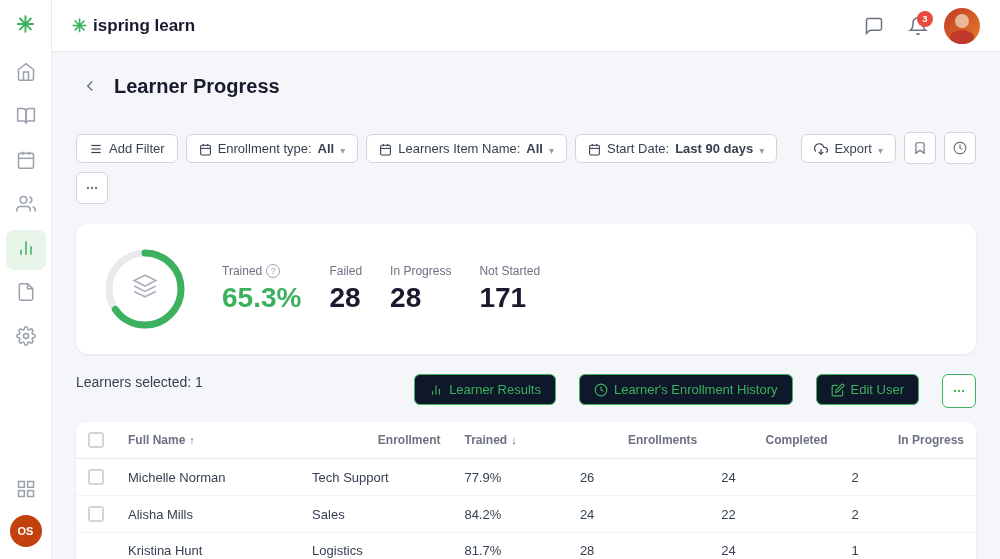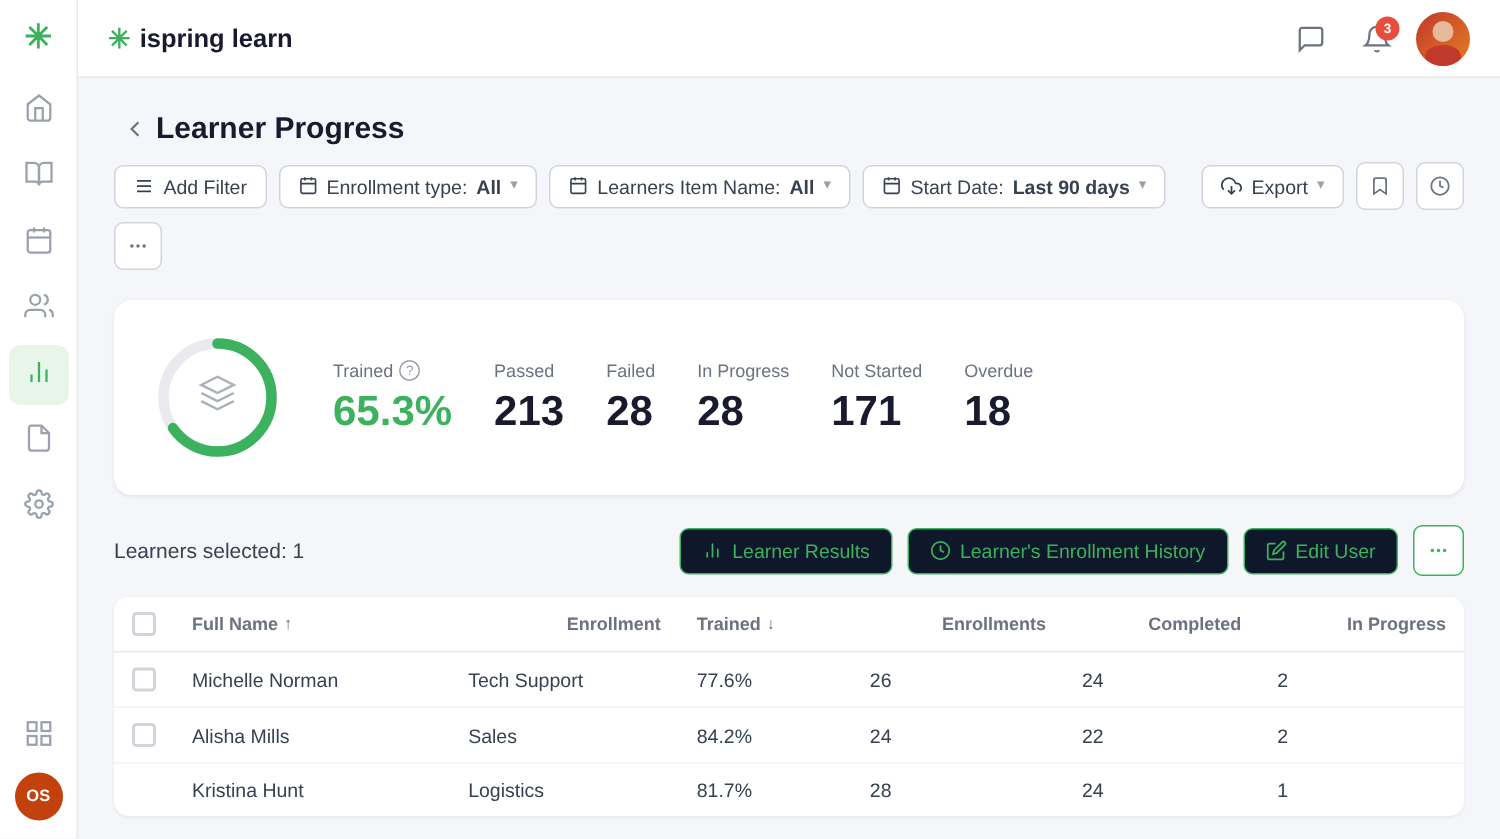--- a/index.html
+++ b/index.html
@@ -133,21 +133,22 @@
     .content {
       flex: 1;
       padding: 20px 24px;
       overflow-y: auto;
     }
 
     
     .page-header {
       display: flex;
       align-items: center;
-      margin-bottom: 8px;
+      gap: 10px;
+      margin-bottom: 32px;
     }
     .back-btn {
       width: 28px;
       height: 28px;
       display: flex;
       align-items: center;
       justify-content: center;
       cursor: pointer;
       color: #6b7280;
       border-radius: 4px;
@@ -161,21 +162,21 @@
     
     .filter-bar {
       display: flex;
       align-items: center;
       gap: 8px;
       margin-bottom: 20px;
       flex-wrap: wrap;
     }
     .filter-btn {
       display: flex;
-      align-items: flex-start;
+      align-items: flex-end;
       gap: 6px;
       padding: 6px 12px;
       border: 1px solid #d1d5db;
       border-radius: 6px;
       background: #fff;
       cursor: pointer;
       font-size: 13px;
       color: #374151;
       white-space: nowrap;
     }
@@ -250,22 +251,22 @@
       align-items: center;
       justify-content: center;
       font-size: 9px;
       color: #9aa0ac;
       cursor: pointer;
     }
 
     
     .selection-bar {
       display: flex;
-      align-items: center;
-      gap: 10px;
+      align-items: flex-start;
+      gap: 23px;
       margin-bottom: 14px;
     }
     .selection-count {
       font-size: 14px;
       font-weight: 500;
       color: #374151;
       flex: 1;
     }
     .action-btn {
       display: flex;
@@ -562,26 +563,20 @@
 
       <div class="stats-items">
         <div class="stat-item">
           <div class="stat-label">
             <span>Trained</span>
             <span class="help-icon">?</span>
           </div>
           <div class="stat-value green">65.3%</div>
         </div>
 
-        <div class="stat-item">
-          <div class="stat-label">
-              <span>Passed</span>
-            </div>
-          <div class="stat-value">213</div>
-        </div>
 
         <div class="stat-item">
           <div class="stat-label">
               <span>Failed</span>
             </div>
           <div class="stat-value">28</div>
         </div>
 
         <div class="stat-item">
           <div class="stat-label">
@@ -590,26 +585,20 @@
           <div class="stat-value">28</div>
         </div>
 
         <div class="stat-item">
           <div class="stat-label">
               <span>Not Started</span>
             </div>
           <div class="stat-value">171</div>
         </div>
 
-        <div class="stat-item">
-          <div class="stat-label">
-              <span>Overdue</span>
-            </div>
-          <div class="stat-value">18</div>
-        </div>
       </div>
     </div>
 
     <div class="selection-bar">
       <span class="selection-count">Learners selected: 1</span>
       <button class="action-btn">
         <svg width="14" height="14" viewBox="0 0 24 24" fill="none" stroke="#3cb15e" stroke-width="2">
             <line x1="18" y1="20" x2="18" y2="10"></line>
             <line x1="12" y1="20" x2="12" y2="4"></line>
             <line x1="6" y1="20" x2="6" y2="14"></line>
@@ -665,21 +654,21 @@
           </tr>
         </thead>
         <tbody id="table-body">
 
             <tr>
     <td>
                 <div class="checkbox "></div>
               </td>
     <td>Michelle Norman</td>
     <td>Tech Support</td>
-    <td>77.6%</td>
+    <td>77.9%</td>
     <td>26</td>
     <td>24</td>
     <td>2</td>
   </tr>
             <tr>
     <td>
                 <div class="checkbox "></div>
               </td>
     <td>Alisha Mills</td>
     <td>Sales</td>

